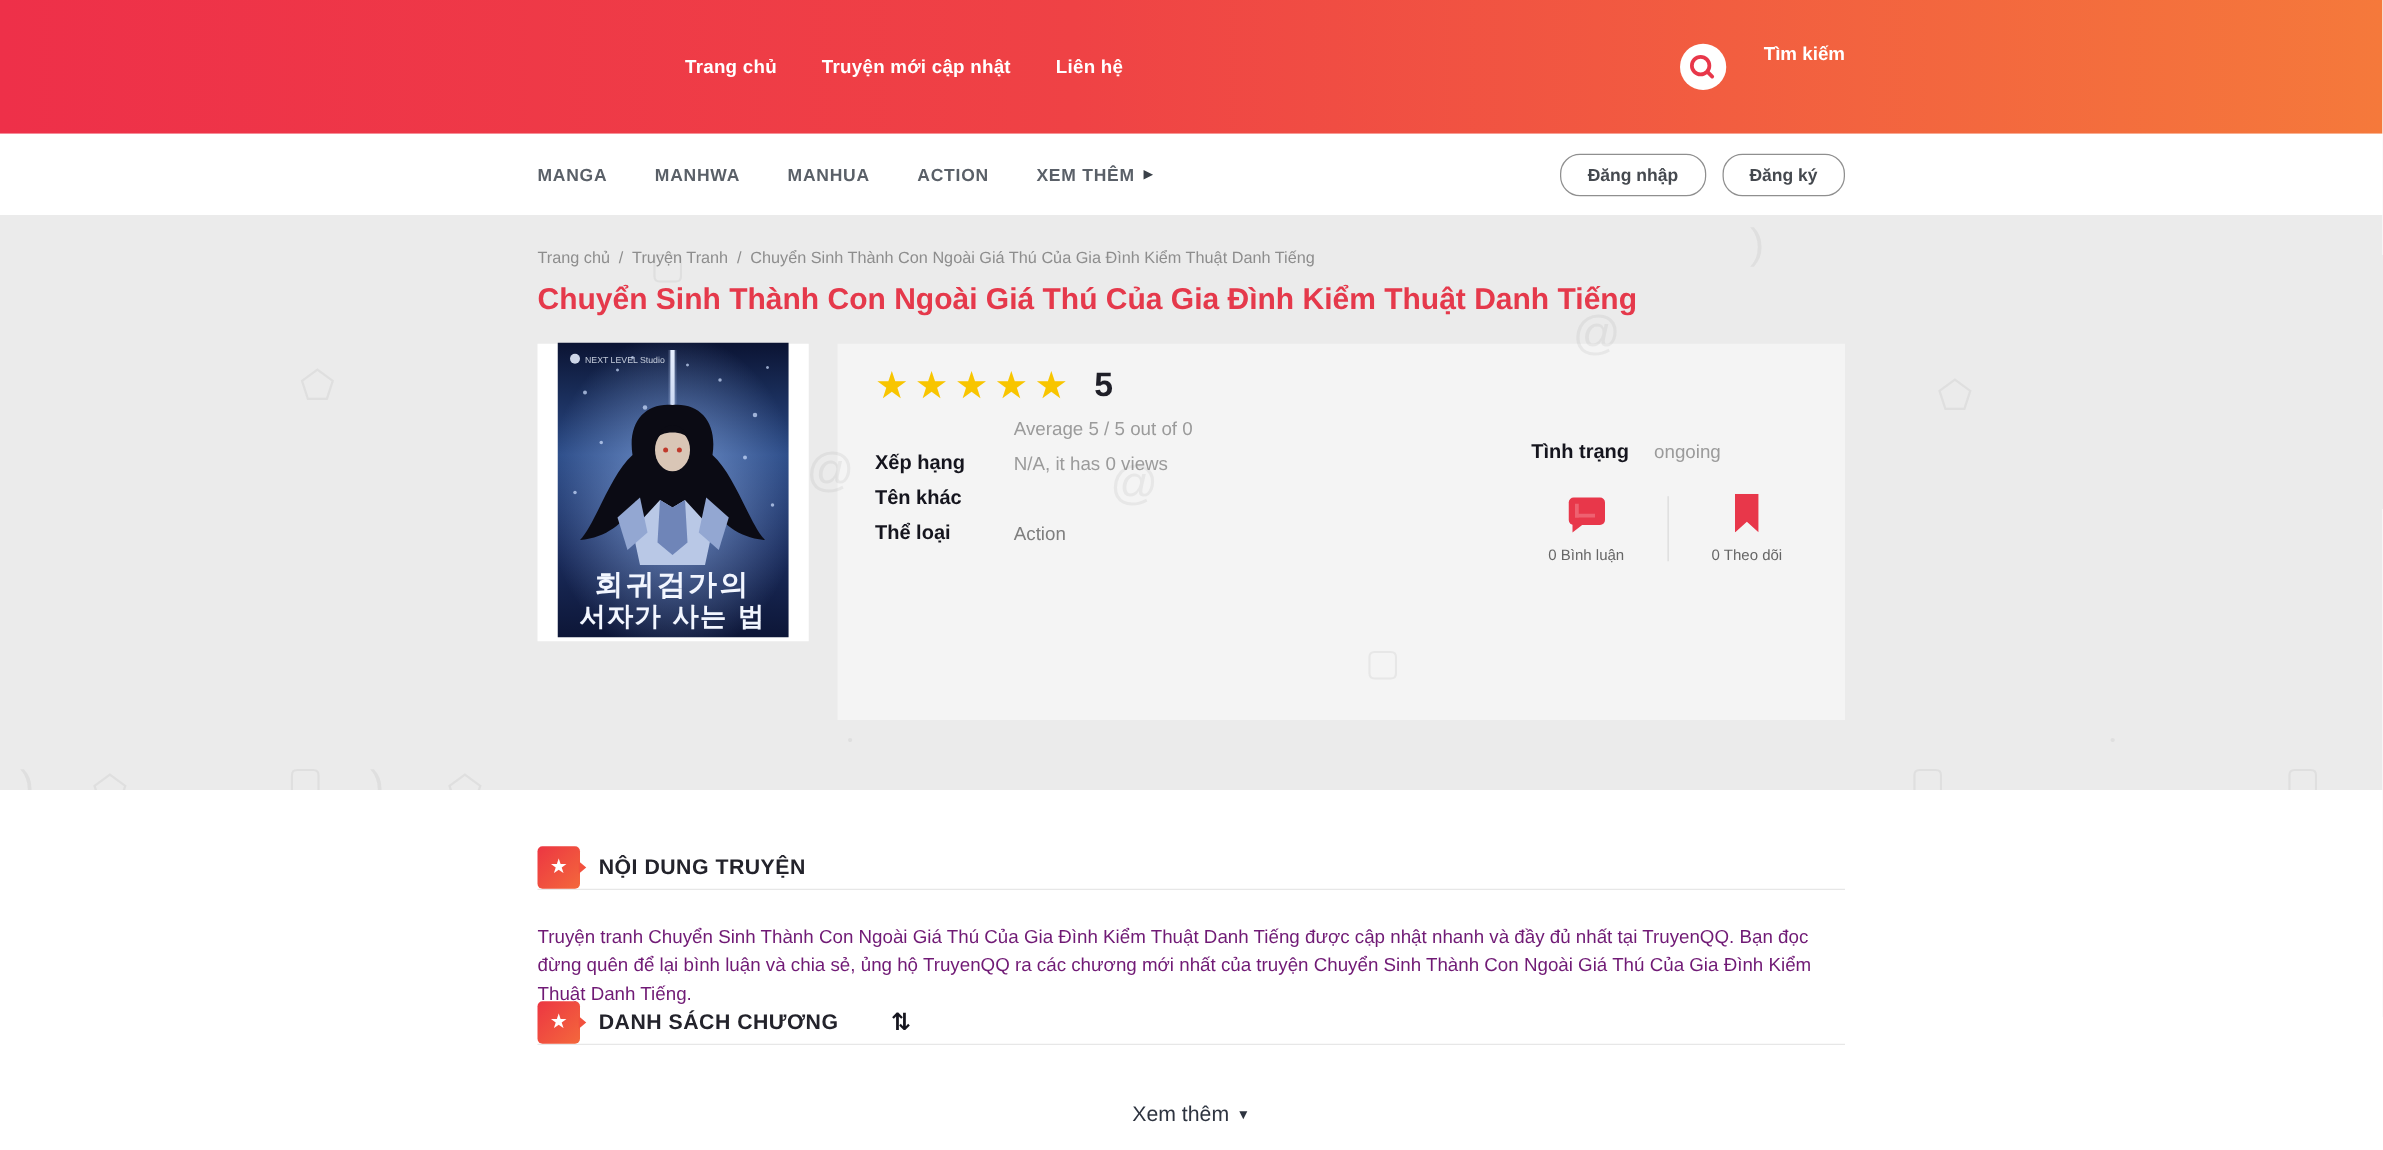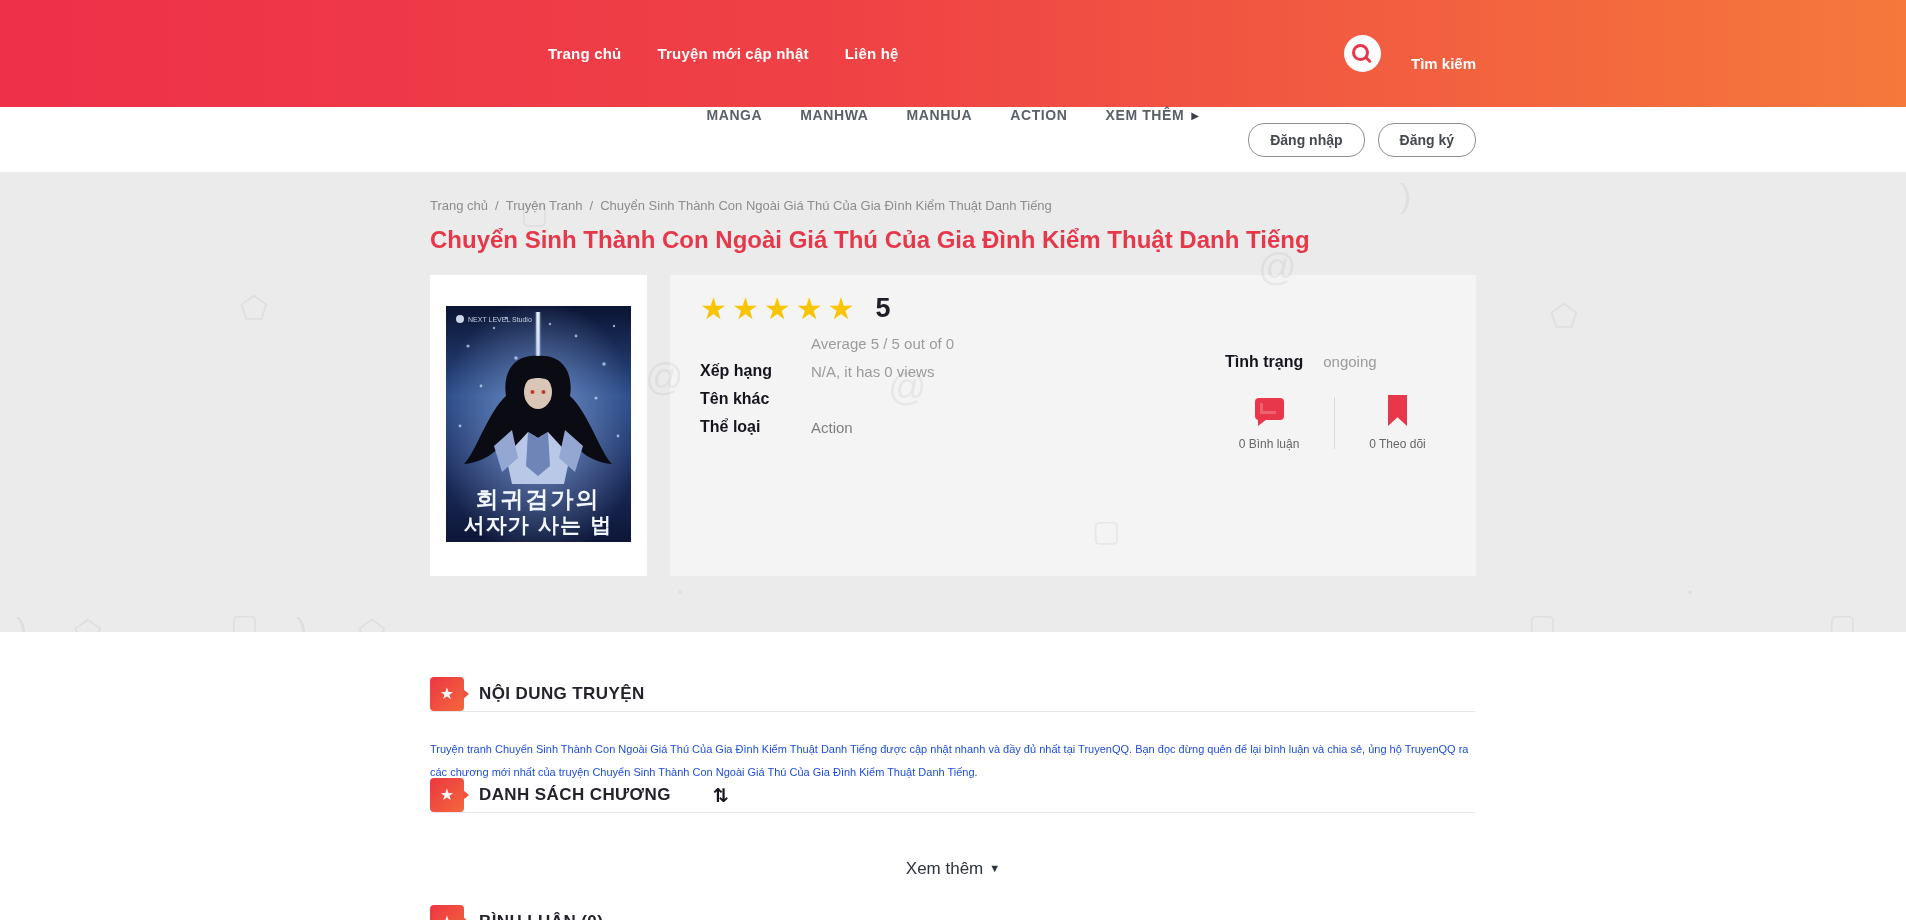--- a/index.html
+++ b/index.html
@@ -8,29 +8,29 @@
 
   
   .topbar{height:107px;background:linear-gradient(90deg,#ee3049 0%,#ef4245 45%,#f5793b 100%);}
   .topbar-inner{height:107px;display:flex;align-items:center;}
   .logo{display:flex;align-items:center;gap:9px;cursor:pointer;}
   .logo-text{font-size:21px;font-weight:800;letter-spacing:1px;white-space:nowrap;}
   .logo-nqt{background:linear-gradient(90deg,#8d4a2e,#c77a2f);-webkit-background-clip:text;background-clip:text;color:transparent;}
   .logo-comics{background:linear-gradient(180deg,#f8b043,#ee8b33);-webkit-background-clip:text;background-clip:text;color:transparent;margin-left:4px;}
   .main-nav{display:flex;gap:36px;margin-left:118px;}
   .main-nav a{color:#fff;font-size:15px;font-weight:700;text-decoration:none;letter-spacing:.2px;cursor:pointer;}
-  .search-wrap{margin-left:auto;display:flex;align-items:flex-end;gap:30px;}
+  .search-wrap{margin-left:auto;display:flex;align-items:flex-start;gap:30px;}
   .search-circle{width:37px;height:37px;border-radius:50%;background:#fff;display:flex;align-items:center;justify-content:center;cursor:pointer;}
   .mag{width:11px;height:11px;border:3px solid #e8374a;border-radius:50%;position:relative;margin:-3px 0 0 -3px;}
   .mag::after{content:"";position:absolute;width:8px;height:3px;background:#e8374a;right:-6px;bottom:-3px;transform:rotate(45deg);border-radius:2px;}
   .search-label{color:#fff;font-size:15px;font-weight:700;cursor:pointer;}
 
   
   .subnav{height:65px;background:#fff;}
-  .subnav-inner{height:65px;display:flex;align-items:center;flex-direction:column;}
+  .subnav-inner{height:65px;display:flex;align-items:center;}
   .cats{display:flex;gap:38px;align-items:center;}
   .cats a{font-size:14px;font-weight:700;color:#5a6068;letter-spacing:.6px;text-decoration:none;cursor:pointer;display:flex;align-items:center;gap:7px;}
   .submenu-arrow{font-size:10px;color:#3a4048;}
   .auth{margin-left:auto;display:flex;gap:13px;}
   .pill{height:31px;padding:16px 21px;border:1px solid #8f8f8f;border-radius:16px;background:transparent;color:#45494f;font-size:14px;font-weight:600;font-family:inherit;cursor:pointer;display:flex;align-items:center;}
 
   
   .hero{height:460px;background:#ebebeb;position:relative;overflow:hidden;}
   .hero .container{padding-top:26px;}
   .deco{position:absolute;color:rgba(90,90,90,.08);pointer-events:none;z-index:3;line-height:1;}
@@ -38,21 +38,21 @@
   .d-square::before{content:"▢";font-size:30px;}
   .d-penta::before{content:"⬠";font-size:32px;}
   .d-spiral::before{content:"@";font-size:38px;font-weight:300;}
   .d-dot::before{content:"•";font-size:12px;}
 
   .breadcrumb{font-size:13px;color:#8d8d8d;display:flex;gap:7px;white-space:nowrap;}
   .breadcrumb a{color:#8d8d8d;text-decoration:none;cursor:pointer;}
   .comic-title{margin:13px 0 0 0;font-size:24px;font-weight:600;color:#e5394b;}
 
   .panels{display:flex;gap:23px;margin-top:21px;position:relative;z-index:2;}
-  .cover-box{width:217px;height:301px;background:#fff;display:flex;align-items:center;justify-content:center;flex:none;}
+  .cover-box{width:217px;height:238px;background:#fff;display:flex;align-items:center;justify-content:center;flex:none;}
   .info-panel{flex:1;height:301px;background:#f4f4f4;position:relative;}
 
   .rating-block{position:absolute;left:30px;top:16px;display:flex;align-items:center;}
   .stars{font-size:30px;letter-spacing:5px;color:#f8c500;}
   .score{font-size:27px;font-weight:700;color:#1f1f28;margin-left:16px;}
   .meta{position:absolute;left:30px;top:54px;display:grid;grid-template-columns:99px auto;grid-auto-rows:28px;align-items:center;column-gap:12px;}
   .meta .lbl{font-size:16px;font-weight:700;color:#15151e;}
   .meta .val{font-size:15px;color:#9b9b9b;}
   .meta .val-dark{font-size:15px;color:#7e7e7e;}
 
@@ -72,21 +72,21 @@
   .social-divider{width:1px;background:#d9d9d9;margin:2px 0;}
 
   
   .content{background:#fff;padding-top:45px;}
   .section-head{display:flex;align-items:center;gap:15px;border-bottom:1px solid #e7e7e7;}
   .badge{width:34px;height:34px;border-radius:4px;background:linear-gradient(135deg,#ec3642,#f4683c);display:flex;align-items:center;justify-content:center;position:relative;flex:none;}
   .badge::after{content:"";position:absolute;right:-5px;top:50%;transform:translateY(-50%);width:0;height:0;border:5px solid transparent;border-left:6px solid #f2513e;border-right:0;}
   .badge-star{color:#fff;font-size:16px;line-height:1;}
   .section-title{font-size:17px;font-weight:800;color:#23232b;letter-spacing:.4px;}
   .sort-icon{font-size:19px;color:#15151e;margin-left:27px;cursor:pointer;font-weight:700;}
-  .description{margin:26px 0 -6px 0;font-size:11px;line-height:23px;color:#1d4ed8;}
+  .description{margin:26px 0 -6px 0;font-size:15px;line-height:23px;color:#701a75;}
   .show-more{margin-top:46px;text-align:center;font-size:17px;font-weight:400;color:#2e3440;cursor:pointer;}
   .caret-down{font-size:11px;margin-left:6px;vertical-align:2px;color:#2e3440;}
   .head-comments{margin-top:26px;}
   .head-chapters{margin-top:0;}
 </style>
 </head>
 <body>
 
 <header class="topbar">
   <div class="container topbar-inner">

